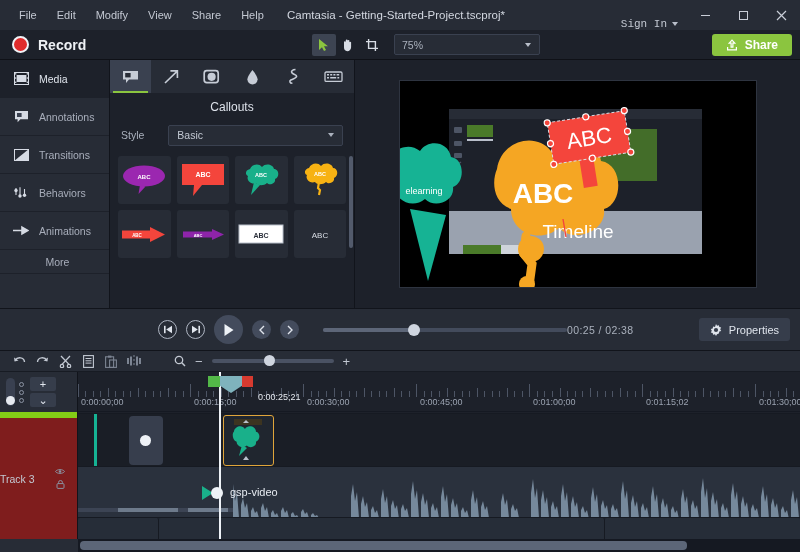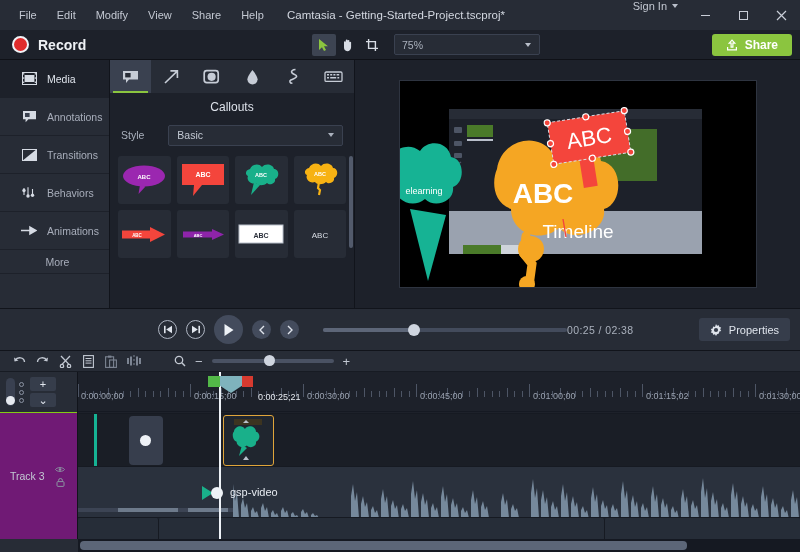--- a/index.html
+++ b/index.html
@@ -10,21 +10,21 @@
     color:#c7ccd6; font-size:11px;
     -webkit-font-smoothing:antialiased;
   }
   .app { width:800px; height:552px; position:relative; background:#2b303b; display:flex; flex-direction:column; }
 
   
   .titlebar { height:30px; background:#272c36; display:flex; align-items:center; position:relative; flex:0 0 30px; }
   .menu { display:flex; align-items:center; padding-left:10px; gap:2px; }
   .menu-item { padding:4px 9px; font-size:11px; color:#c3c8d2; border-radius:2px; cursor:default; }
   .title-text { position:absolute; left:0; right:8px; text-align:center; font-size:11.5px; color:#d2d7e0; pointer-events:none; }
-  .titlebar-right { margin-left:auto; display:flex; align-items:flex-start; height:100%; }
+  .titlebar-right { margin-left:auto; display:flex; align-items:flex-end; height:100%;font-family:Liberation Mono, monospace; }
   .signin { font-size:11px; color:#c3c8d2; padding:0 8px; display:flex; align-items:center; gap:5px; }
   .caret-dn { width:0;height:0;border-left:3.5px solid transparent;border-right:3.5px solid transparent;border-top:4px solid #b9bfca; }
   .wbtn { width:38px; height:30px; display:flex; align-items:center; justify-content:center; color:#c9ced8; }
   .wbtn svg { display:block; }
 
   
   .toolbar { height:30px; background:#1d212a; display:flex; align-items:center; position:relative; flex:0 0 30px; border-bottom:1px solid #0f1117; }
   .record { display:flex; align-items:center; gap:9px; padding-left:12px; }
   .rec-dot { width:17px;height:17px;border-radius:50%;background:#e02b2b; border:2px solid #f0f3f7; }
   .rec-label { font-size:14px; color:#eef1f5; font-weight:bold; }
@@ -33,21 +33,21 @@
   .tool-btn.active { background:#3d4452; }
   .zoomsel { margin-left:10px; width:146px; height:21px; background:#272c36; border:1px solid #3a4150; border-radius:2px;
              display:flex; align-items:center; padding:0 7px; font-size:10.5px; color:#aab1bd; position:relative; }
   .zoomsel .caret-dn { position:absolute; right:8px; }
   .share-btn { position:absolute; right:8px; display:flex; align-items:center; gap:7px; background:#8bc53f; color:#fff;
                font-size:12px; height:22px; padding:0 14px; border-radius:3px; font-weight:bold; }
 
   
   .upper { flex:0 0 248px; display:flex; background:#1d212a; }
   .sidebar { width:110px; background:#272c36; border-right:1px solid #11141b; padding-top:0px; }
-  .side-item { height:38px; display:flex; align-items:center; gap:9px; padding-left:20px; border-bottom:1px solid #1d212a; color:#a8aebb; font-size:10.5px; }
+  .side-item { height:38px; display:flex; align-items:center; gap:9px; padding-left:12px; border-bottom:1px solid #1d212a; color:#a8aebb; font-size:10.5px; }
   .side-item.active { background:#1d212a; color:#dfe4ec; }
   .side-item .ico { width:18px; display:flex; align-items:center; justify-content:center; color:#d6dbe4; }
   .side-more { height:24px; display:flex; align-items:center; justify-content:center; font-size:10.5px; color:#a8aebb; background:#272c36; border-bottom:1px solid #1d212a;padding-left:6px;}
 
   .panel { width:245px; background:#1d212a; border-right:1px solid #11141b; display:flex; flex-direction:column; }
   .panel-tabs { height:33px; display:flex; background:#272c36; }
   .ptab { flex:1; display:flex; align-items:center; justify-content:center; position:relative; color:#c6ccd6; }
   .ptab.active { background:#3a4150; }
   .ptab.active:after { content:""; position:absolute; bottom:0; left:3px; right:3px; height:2.5px; background:#8bc53f; }
   .panel-title { height:27px; display:flex; align-items:center; justify-content:center; font-size:12px; color:#dde2ea; background:#1d212a; }
@@ -87,26 +87,26 @@
   .tl-body { flex:1; display:flex; position:relative; background:#1d212a; min-height:0; }
   .tl-head { width:78px; background:#272c36; border-right:1px solid #11141b; display:flex; flex-direction:column; }
   .tl-head-top { height:40px; display:flex; align-items:center; gap:2px; padding-left:6px; position:relative; }
   .vslider { width:9px; height:28px; background:#394050; border-radius:5px; position:relative; }
   .vknob { position:absolute; bottom:1px; left:0px; width:9px; height:9px; border-radius:50%; background:#e6eaf0; }
   .dots { display:flex; flex-direction:column; gap:3px; align-items:center; margin:0 2px; }
   .dot-o { width:5px; height:5px; border-radius:50%; border:1px solid #8b93a2; }
   .hbtns { display:flex; flex-direction:column; gap:2px; margin-left:2px; }
   .hbtn { width:26px; height:14px; background:#363d4b; border-radius:2px; display:flex; align-items:center; justify-content:center; color:#e2e7ef; font-size:11px; line-height:1; }
 
-  .track-label { flex:1; border-top:1px solid #84cc16; background:#701a75; display:flex; align-items:center; padding-left:10px; font-size:10.5px; color:#c3c9d3; position:relative; }
+  .track-label { flex:1; border-top:6px solid #84cc16; background:#7f1d1d; display:flex; align-items:center; font-size:10.5px; color:#c3c9d3; position:relative; }
   .track-label .eyes { position:absolute; right:12px; display:flex; flex-direction:column; gap:5px; align-items:center; }
 
   .tl-canvas { flex:1; position:relative; overflow:hidden; background:#1d212a; }
   .ruler { height:40px; position:relative; background:#1d212a; border-bottom:1px solid #151922; }
-  .rlabel { position:absolute; bottom:10px; font-size:9px; color:#9aa2b0; transform:translateX(3px); }
+  .rlabel { position:absolute; bottom:4px; font-size:9px; color:#9aa2b0; transform:translateX(3px); }
   .track-row { position:absolute; left:0; right:0; border-top:1px solid #161a22; }
   .trk3 { background:#1a1e26; }
   .trk2 { background:#232936; }
   .trk1 { background:#1f2530; }
 
   .playhead { position:absolute; top:0; bottom:0; width:1.5px; background:#eef2f7; z-index:40; }
   .ph-marker { position:absolute; top:4px; z-index:41; display:flex; align-items:flex-start; }
   .ph-green { width:12px; height:11px; background:#53b848; }
   .ph-head { width:22px; height:17px; background:#7fb3bd; clip-path:polygon(0 0,100% 0,100% 58%,50% 100%,0 58%); }
   .ph-red { width:11px; height:11px; background:#d63a2f; }

